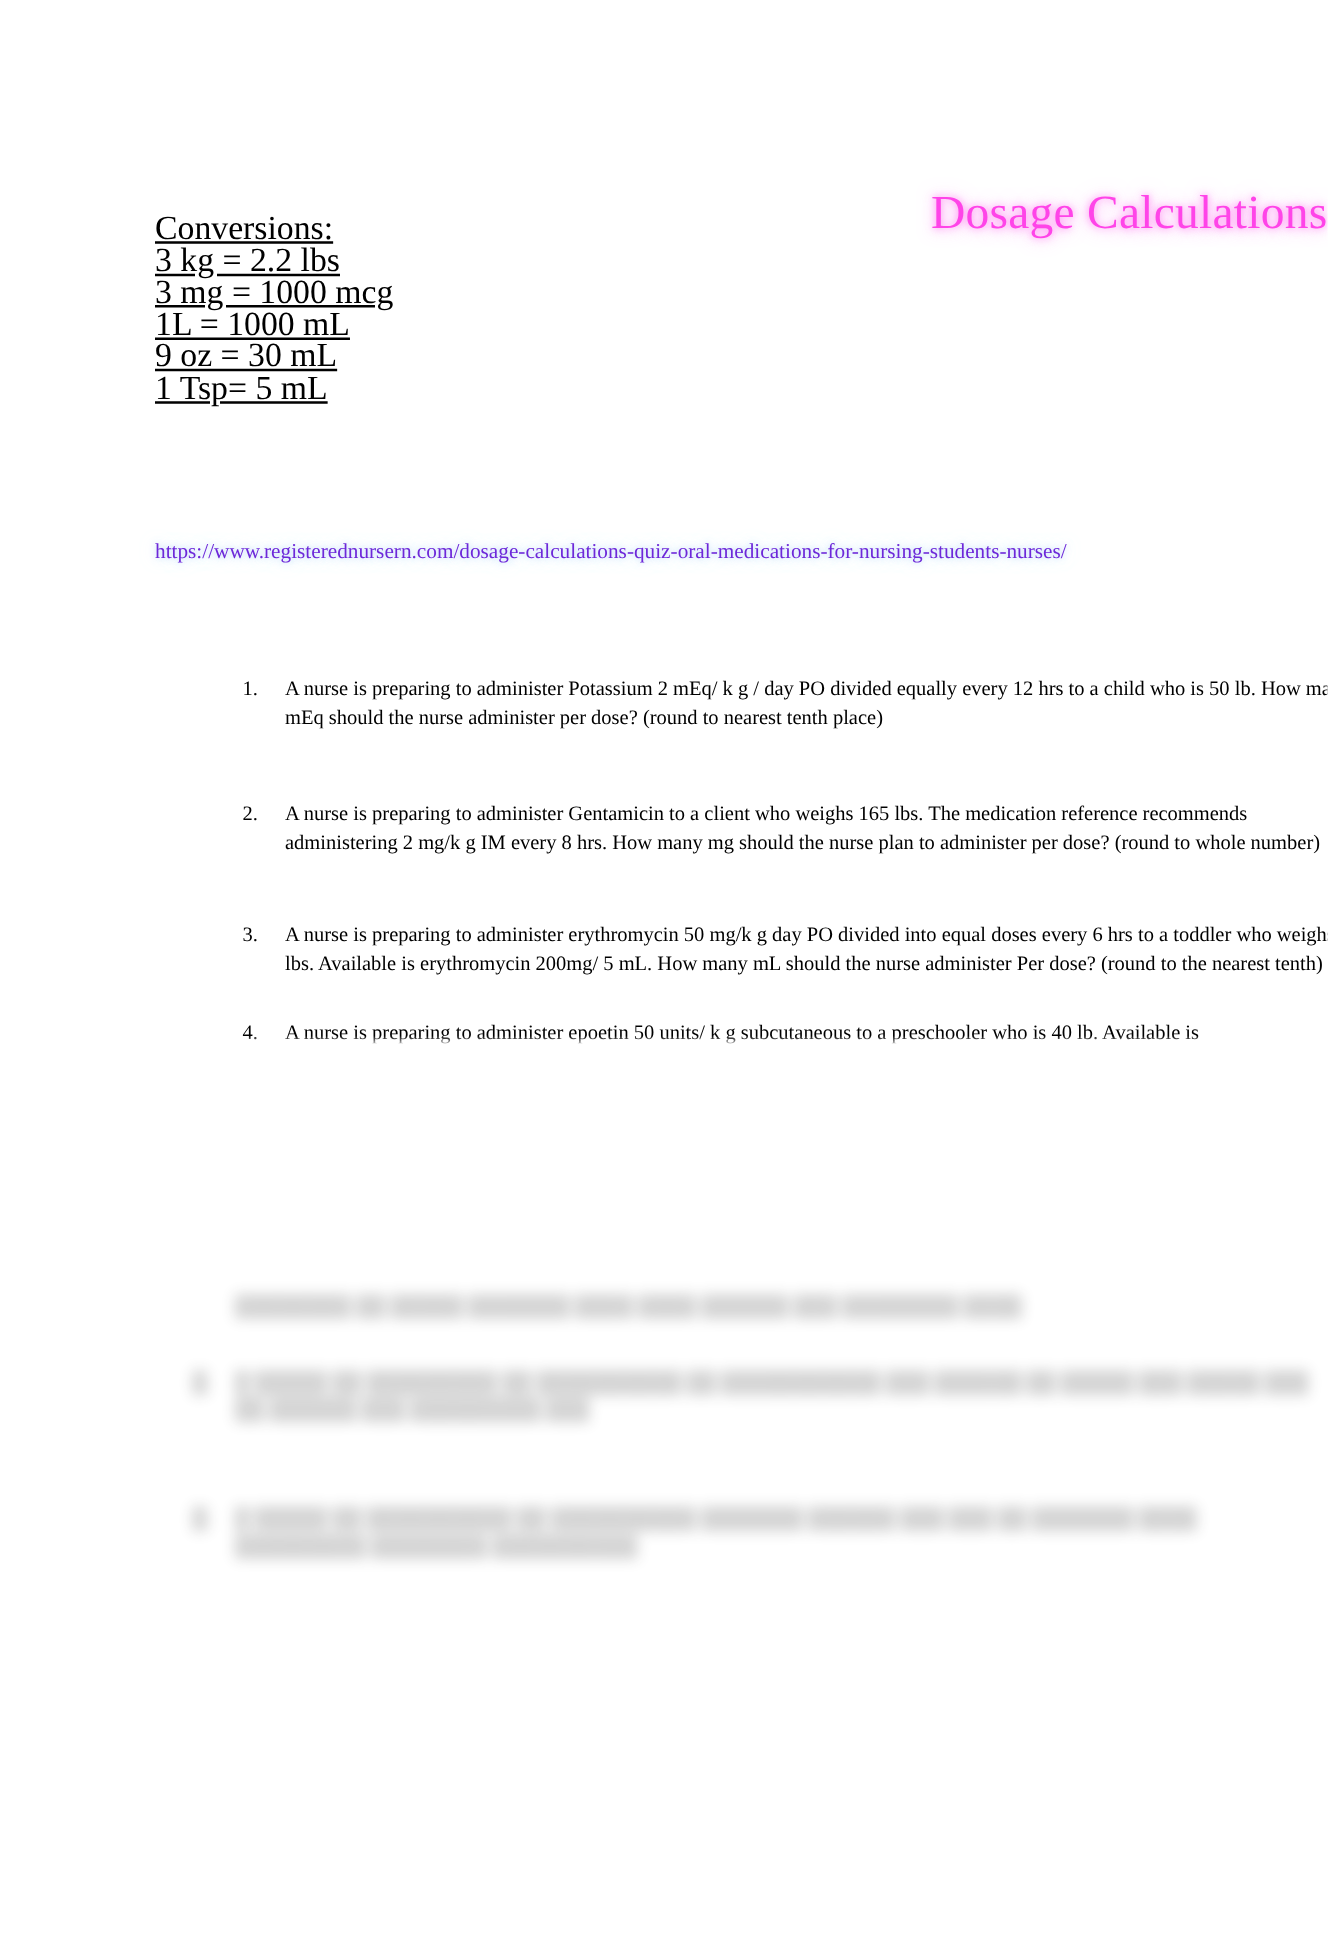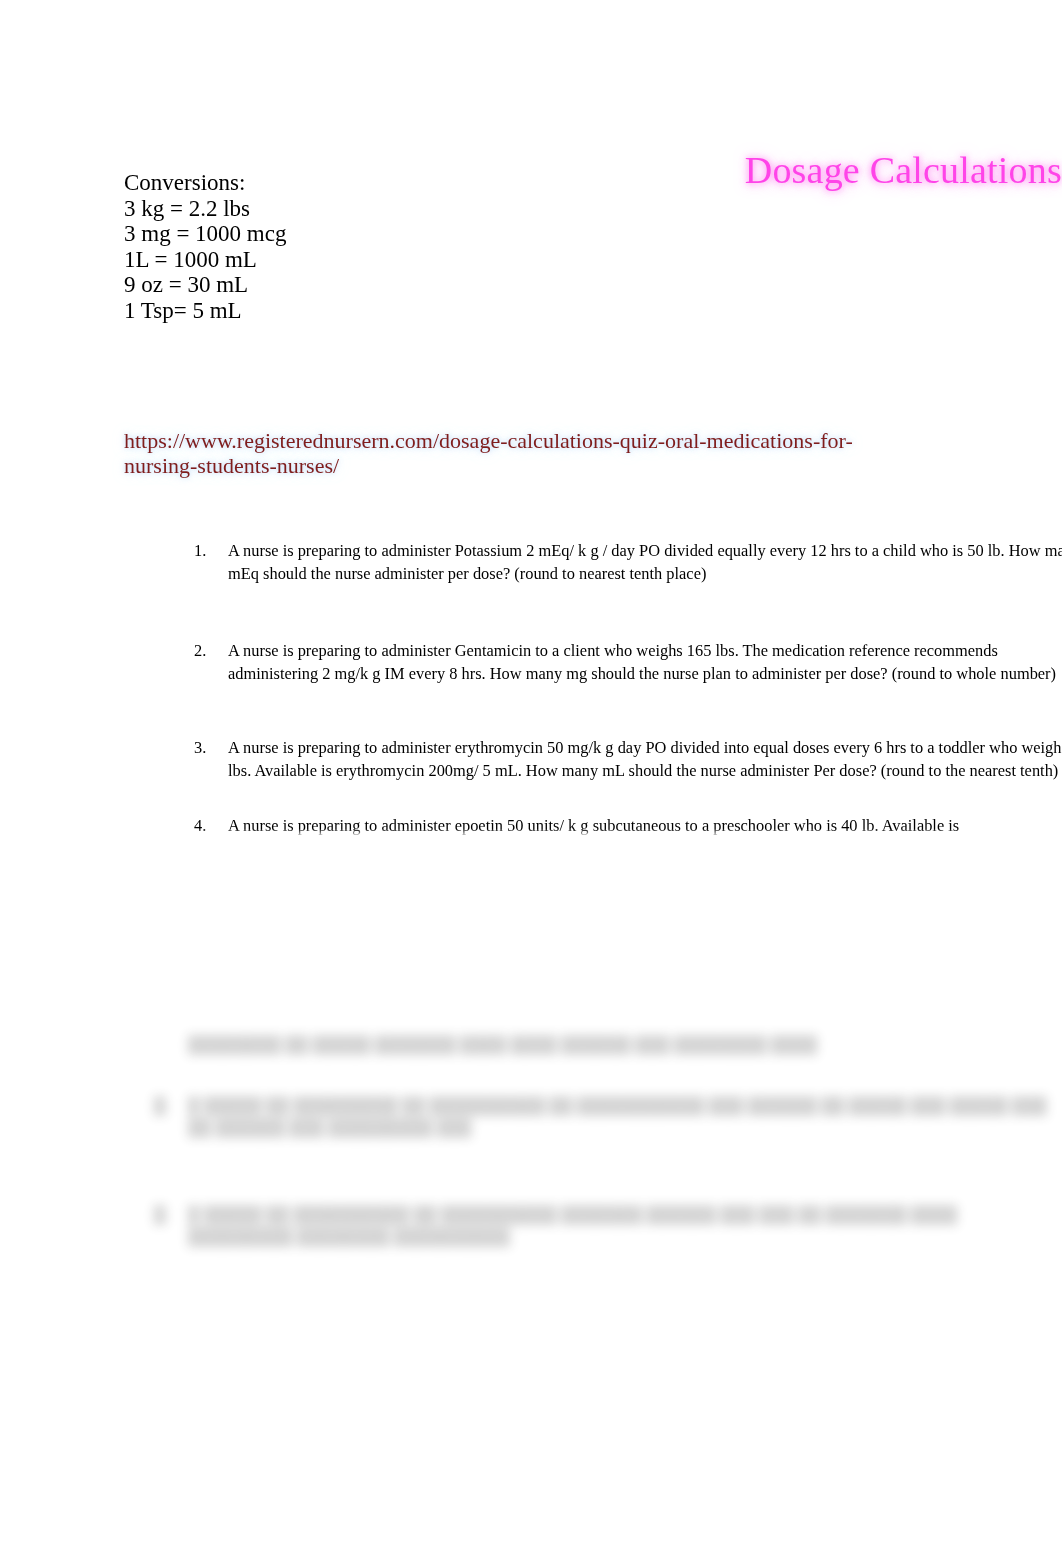--- a/index.html
+++ b/index.html
@@ -41,36 +41,37 @@
       0 3px 10px rgba(255, 180, 248, 0.45);
     letter-spacing: 0.2px;
   }
 
   
   .conversions {
     position: absolute;
     left: 124px;
     top: 170px;
     width: 420px;
-    font-size: 23px;
+    font-size: 27px;
     line-height: 25.6px;
+    text-decoration: underline;
   }
   .conversions .conv-line {
     white-space: pre;
   }
 
   
   .source-link {
     position: absolute;
     left: 124px;
     top: 428px;
     width: 770px;
-    font-size: 22px;
+    font-size: 17px;
     line-height: 25px;
-    color: #7f1d1d;
+    color: #6d28d9;
     text-decoration: none;
     word-break: break-word;
     text-shadow:
       0 0 5px rgba(170, 205, 245, 0.75),
       0 0 12px rgba(200, 225, 250, 0.6);
   }
 
   
   .question-list {
     position: absolute;

